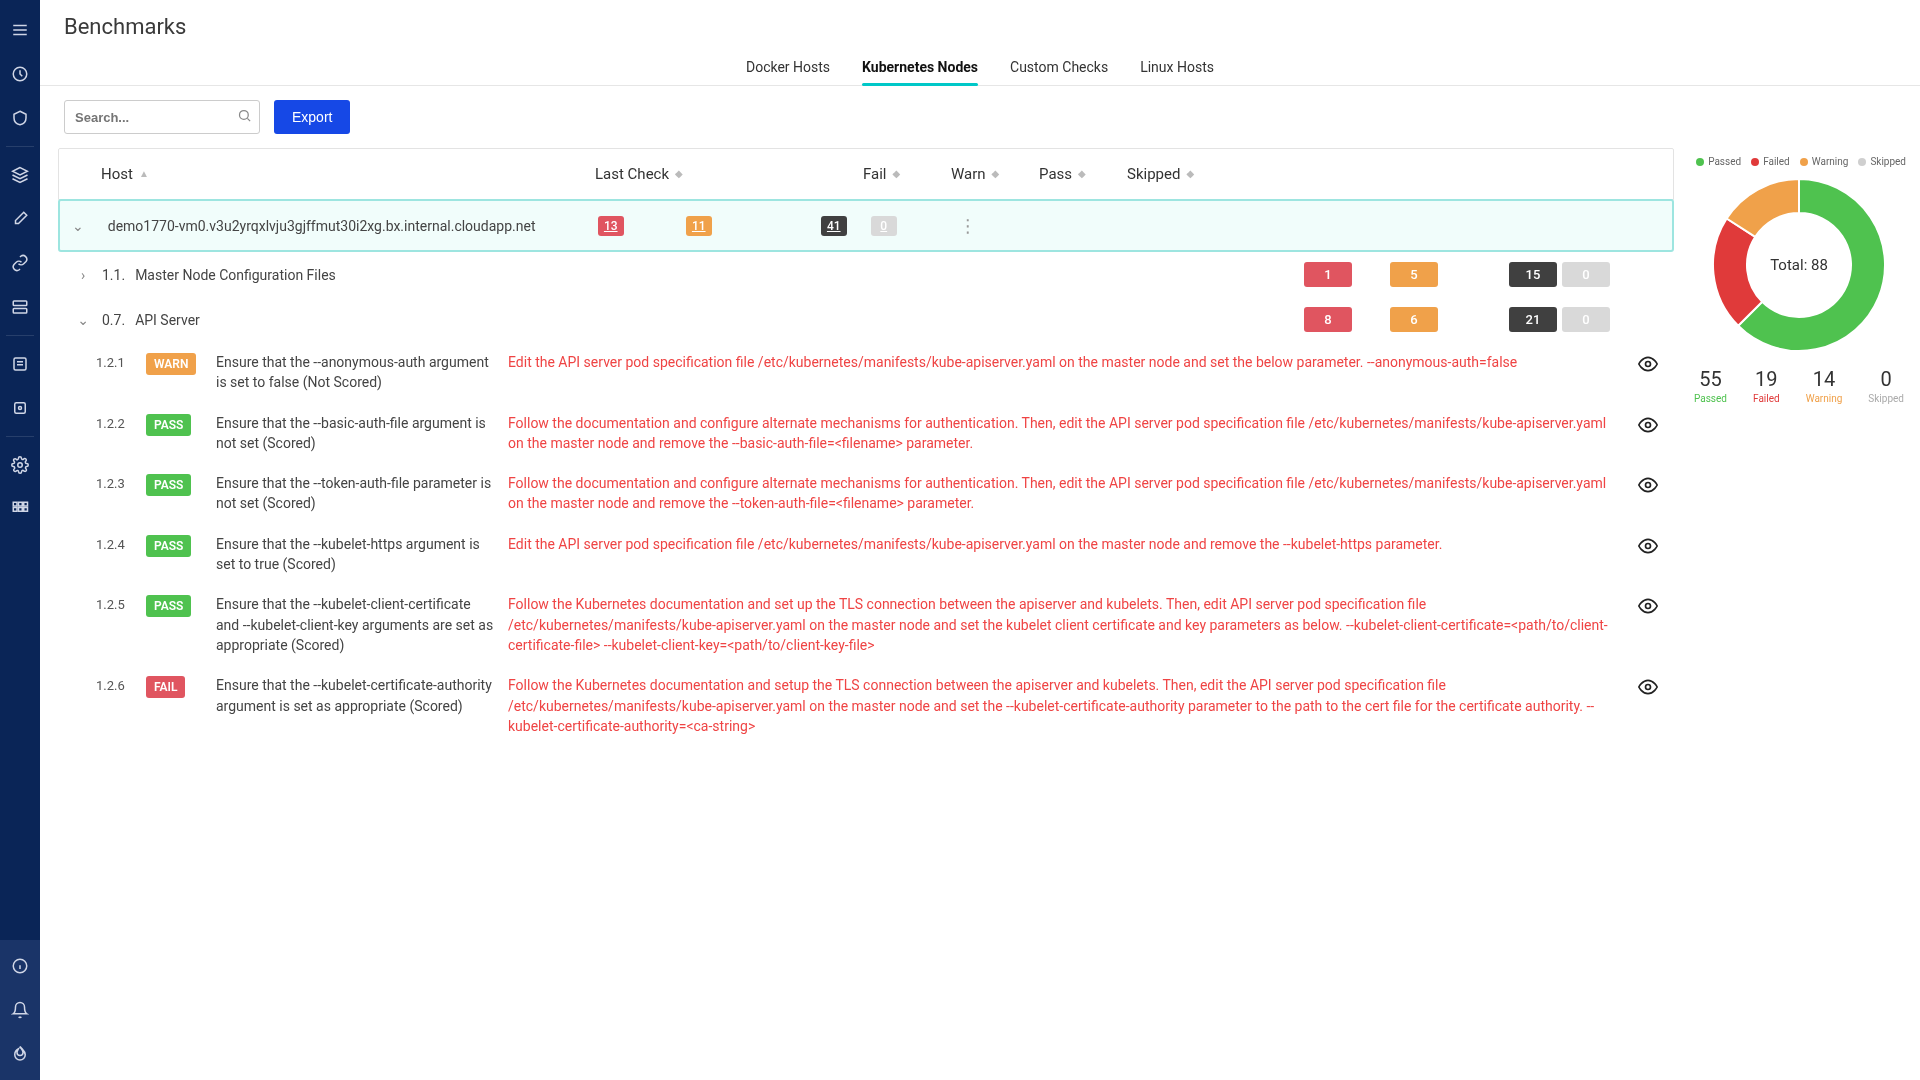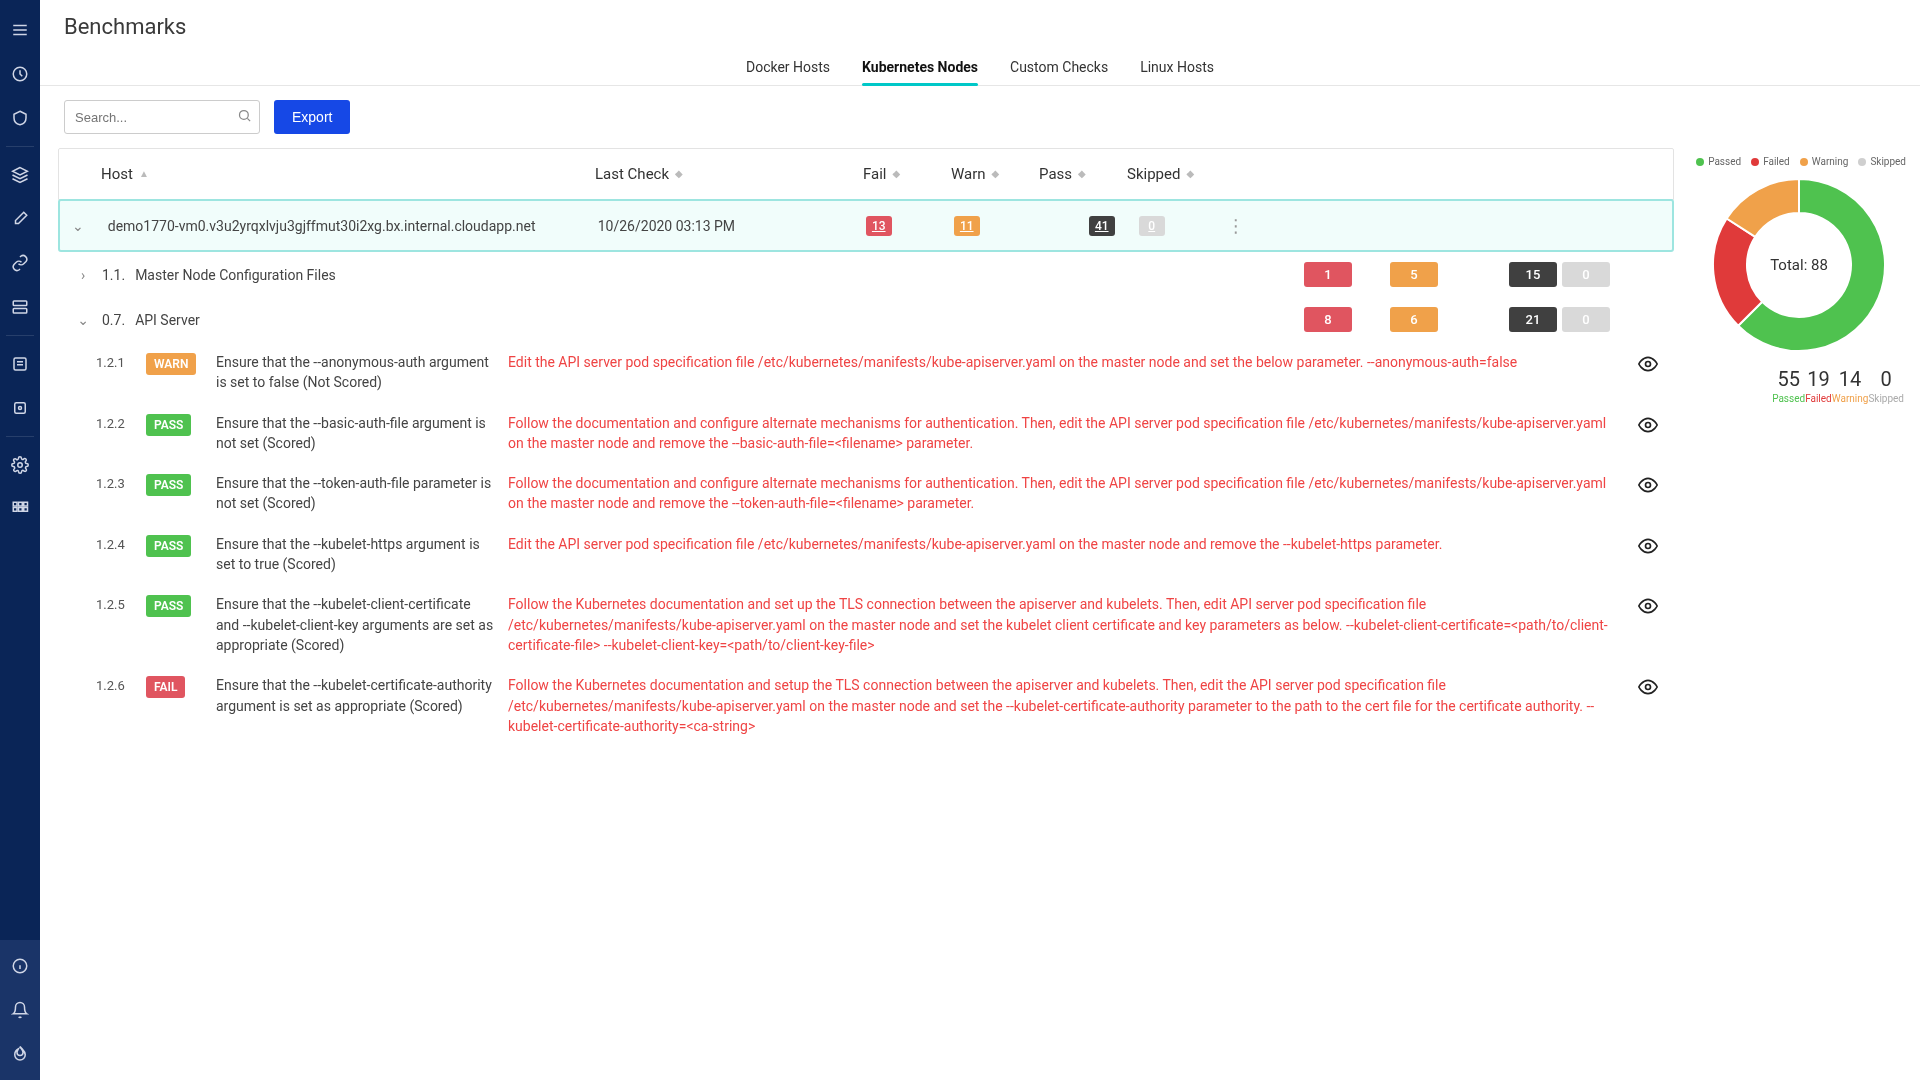--- a/index.html
+++ b/index.html
@@ -12,21 +12,21 @@
 .sidebar .divider { height: 1px; width: 28px; background: rgba(255,255,255,0.12); margin: 6px 0; }
 .sidebar .bottom-group { background: #1a3468; width: 100%; display: flex; flex-direction: column; align-items: center; padding: 4px 0; }
 .main { flex: 1; display: flex; flex-direction: column; overflow: hidden; }
 .page-title { font-size: 22px; color: #3a3a3a; padding: 14px 24px 12px; }
 .tabs { display: flex; gap: 32px; padding: 0 24px; border-bottom: 1px solid #e6e6e6; justify-content: center; }
 .tab { padding: 8px 0 10px; cursor: pointer; color: #333; font-size: 14px; position: relative; }
 .tab.active { font-weight: 700; color: #111; }
 .tab.active::after { content: ""; position: absolute; left: 0; right: 0; bottom: -1px; height: 3px; background: #00c8c8; border-radius: 2px; }
 .controls { display: flex; align-items: center; gap: 14px; padding: 14px 24px; }
 .search-wrap { position: relative; width: 196px; }
-.search-wrap input { width: 100%; height: 34px; border: 1px solid #ccc; border-radius: 3px; padding: 0 32px 0 10px; font-size: 13px; color: #333; }
+.search-wrap input { width: 100%; height: 34px; border: 1px solid #ccc; border-radius: 3px; padding: 0 32px 0 10px; font-size: 13px; color: #333; font-weight: bold; }
 .search-wrap .search-icon { position: absolute; right: 8px; top: 50%; transform: translateY(-50%); color: #888; }
 .export-btn { height: 34px; padding: 0 18px; background: #1648e6; color: #fff; border: none; border-radius: 3px; font-size: 14px; cursor: pointer; }
 .content { display: flex; gap: 18px; padding: 0 14px 0 18px; overflow: auto; flex: 1; }
 .table-panel { flex: 1; min-width: 0; }
 .thead { display: flex; border: 1px solid #e3e3e3; border-radius: 2px 2px 0 0; background: #fff; }
 .th { padding: 16px 12px; font-size: 15px; color: #333; display: flex; align-items: center; gap: 6px; }
 .th.host { flex: 0 0 524px; padding-left: 42px; }
 .th.last { flex: 0 0 268px; }
 .th.num { flex: 0 0 88px; }
 .th.more { flex: 0 0 40px; }
@@ -64,21 +64,21 @@
 .chart-panel { width: 214px; padding-top: 8px; }
 .legend-top { display: flex; gap: 10px; font-size: 10px; color: #666; justify-content: flex-end; flex-wrap: wrap; margin-bottom: 6px; }
 .legend-top span { display: inline-flex; align-items: center; gap: 4px; }
 .dot { width: 8px; height: 8px; border-radius: 50%; display: inline-block; }
 .dot.green { background: #4fc24f; }
 .dot.red { background: #e03a3a; }
 .dot.orange { background: #f0a14a; }
 .dot.grey { background: #cfcfcf; }
 .donut-wrap { position: relative; width: 180px; height: 180px; margin: 8px auto 12px; }
 .donut-center { position: absolute; inset: 0; display: flex; align-items: center; justify-content: center; font-size: 15px; color: #333; text-align: center; }
-.stats { display: flex; justify-content: flex-end; padding: 0 2px; }
+.stats { display: flex; justify-content: space-between; padding: 0 2px; gap: 19px; }
 .stat { text-align: center; }
 .stat .num { font-size: 20px; color: #333; }
 .stat .lbl { font-size: 10px; margin-top: 2px; }
 .lbl.green { color: #4fc24f; }
 .lbl.red { color: #e03a3a; }
 .lbl.orange { color: #f0a14a; }
 .lbl.grey { color: #aaa; }
 </style>
 </head>
 <body>
@@ -227,21 +227,20 @@
           <div class="th num">
               <span>Skipped</span> 
               <span class="sort-caret">◆</span>
             </div>
           <div class="th more"></div>
         </div>
 
         <div class="host-row">
           <div class="cell chev">⌄</div>
           <div class="cell host">demo1770-vm0.v3u2yrqxlvju3gjffmut30i2xg.bx.internal.cloudapp.net</div>
-          <div class="cell last">10/26/2020 03:13 PM</div>
           <div class="cell num"><span class="badge sm fail">13</span></div>
           <div class="cell num"><span class="badge sm warn">11</span></div>
           <div class="cell num"><span class="badge sm pass">41</span></div>
           <div class="cell num"><span class="badge sm skip">0</span></div>
           <div class="cell more">⋮</div>
         </div>
 
         <div class="group-row">
           <span class="chev">›</span>
           <span class="gid">1.1.</span>

